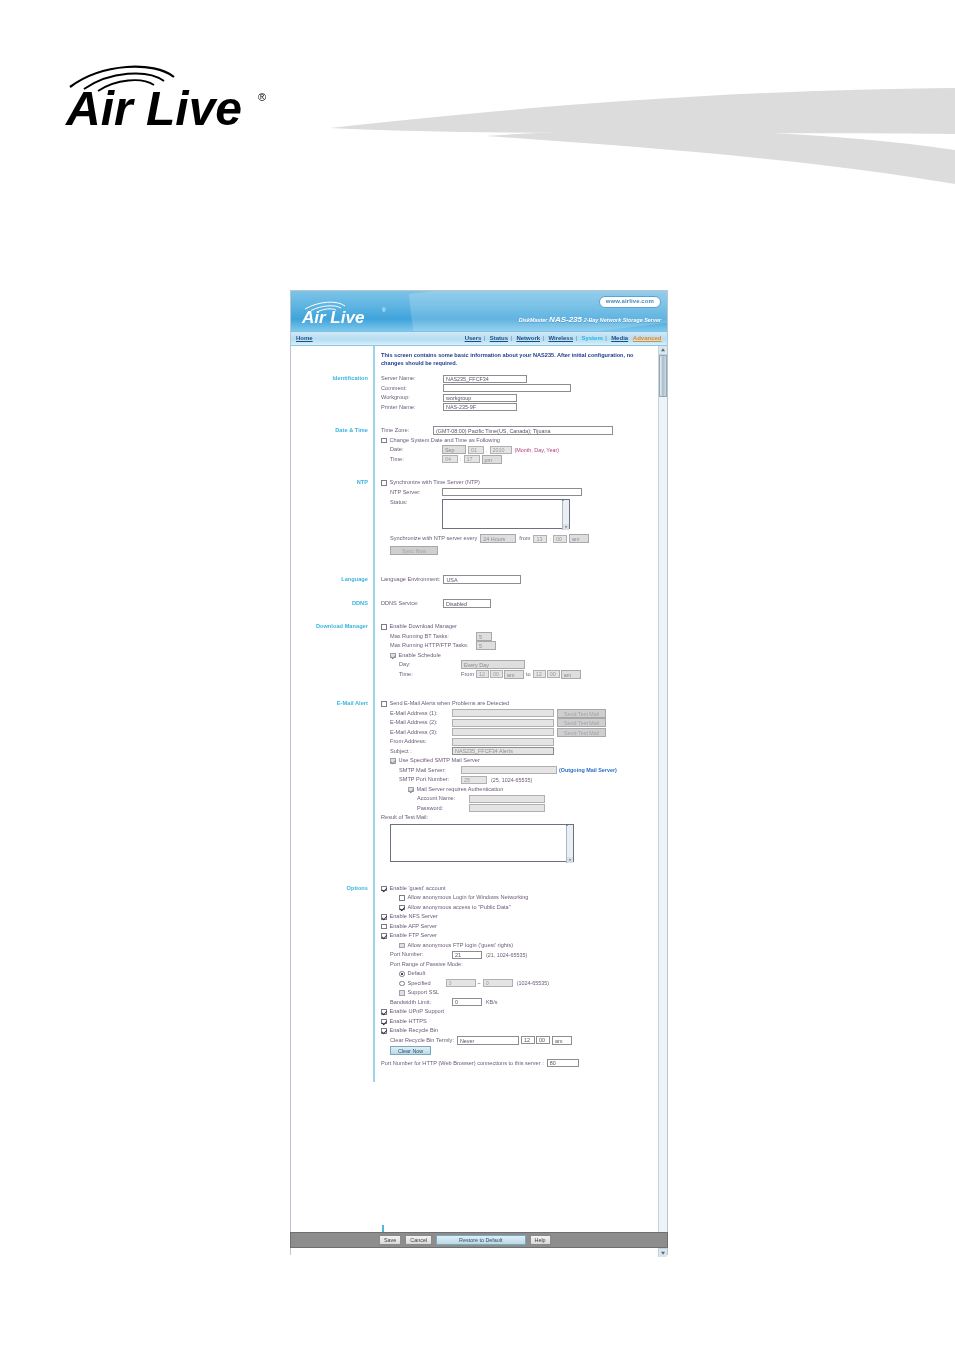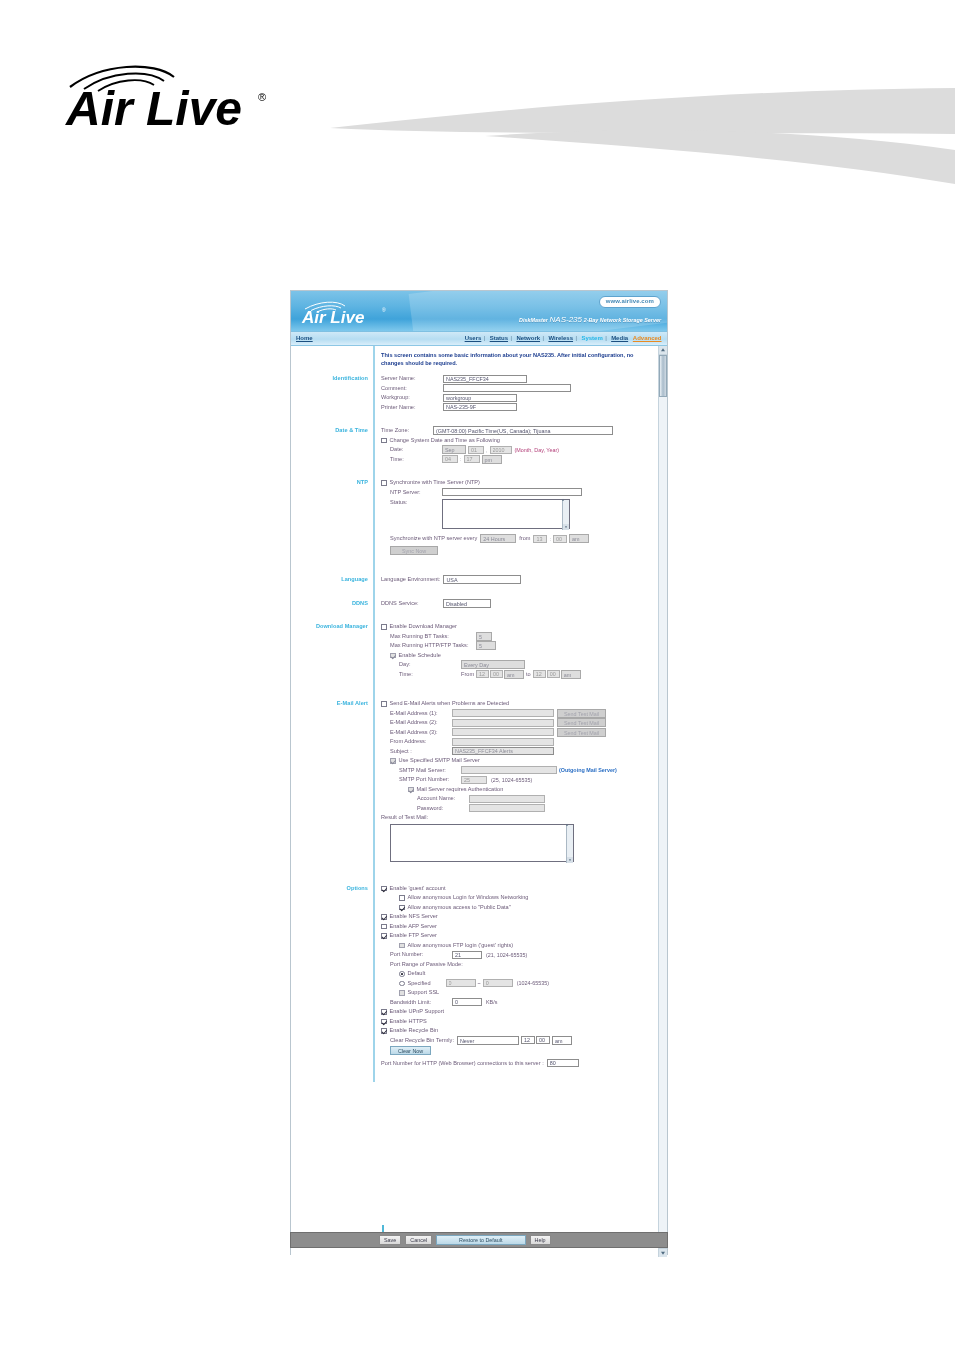--- a/index.html
+++ b/index.html
@@ -42,21 +42,21 @@
     background:#ffffff;border:1px solid #3b8fc4;border-radius:8px;
     padding:1px 6px;font-size:6px;font-weight:bold;color:#1b6ea5;
     letter-spacing:.1px;
   }
   .ui-model{
     position:absolute;right:6px;top:24px;font-style:italic;font-weight:bold;
     color:#ffffff;font-size:6px;white-space:nowrap;
     text-shadow:0 1px 0 rgba(0,60,110,.35);
   }
   .ui-model .m-pre{font-size:5.4px;font-weight:bold;}
-  .ui-model .m-big{font-size:8px;font-weight:normal;}
+  .ui-model .m-big{font-size:8px;font-weight:bold;}
   .ui-model .m-suf{font-size:5.4px;font-weight:bold;}
 
   
   .ui-nav{
     position:relative;height:13px;
     background:linear-gradient(180deg,#cfe9f7 0%,#b6ddf2 55%,#d9eefa 100%);
     border-top:1px solid #7fc0e2;border-bottom:1px solid #8dc7e5;
   }
   .ui-nav .home{
     position:absolute;left:5px;top:2.5px;font-size:6px;font-weight:bold;

